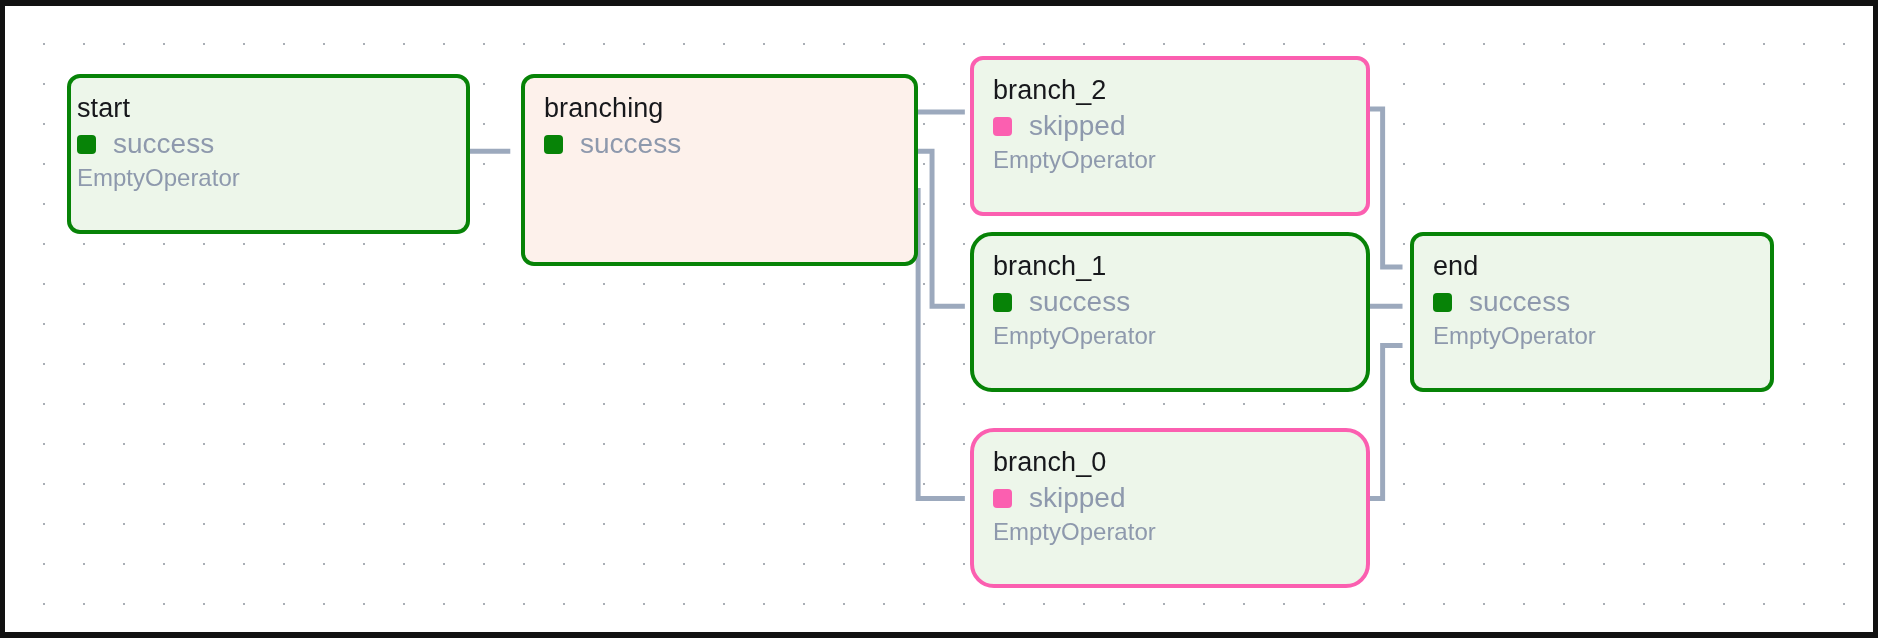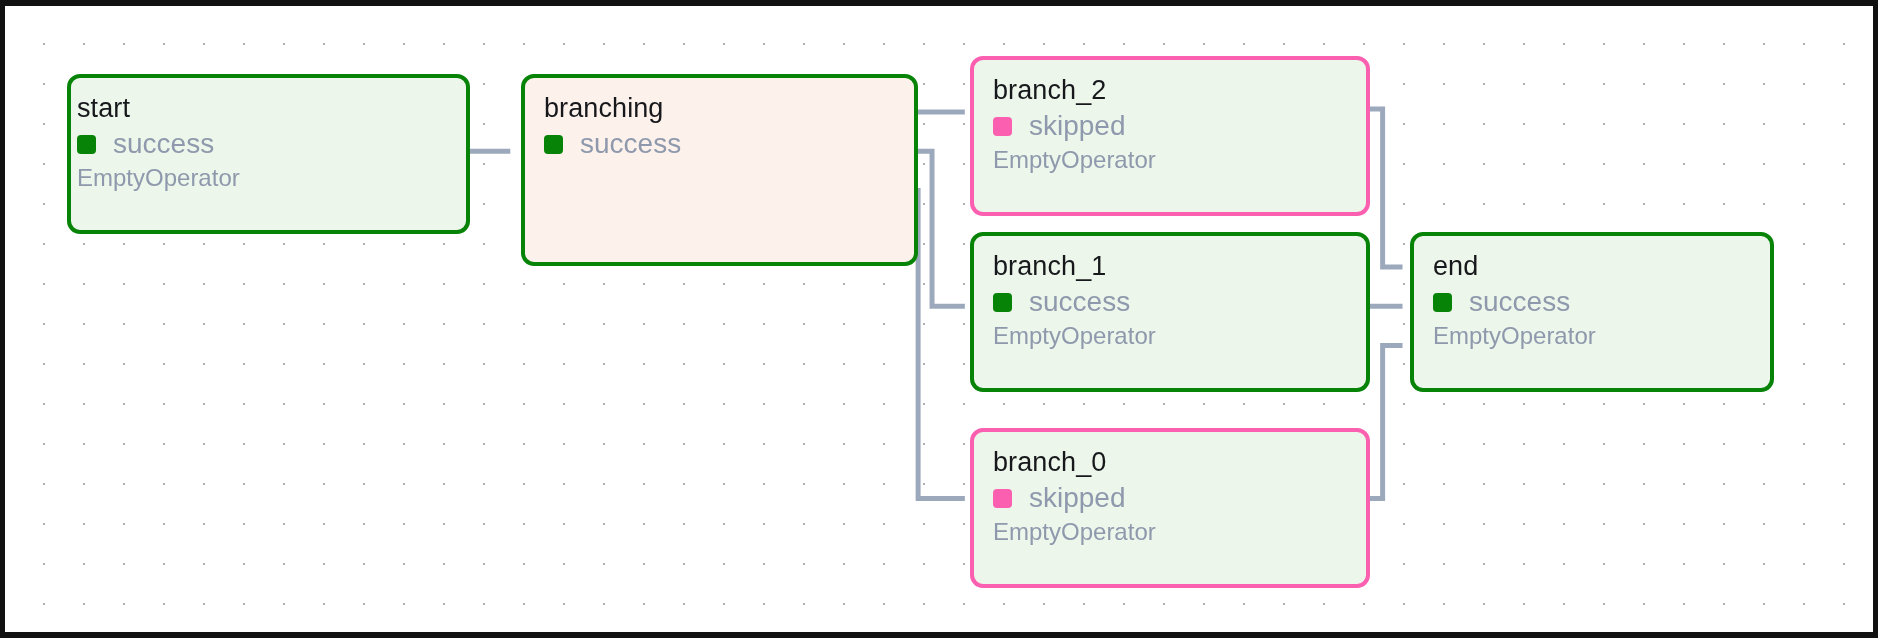--- a/index.html
+++ b/index.html
@@ -158,30 +158,30 @@
 
     <div class="node state-skipped" style="left: 965px; top: 24px; width: 400px; height: 160px; margin-top: 26px;">
       <div class="node-label">branch_2</div>
       <div class="node-status">
         <span class="status-swatch skipped"></span>
         <span class="status-text">skipped</span>
       </div>
       <div class="node-operator">EmptyOperator</div>
     </div>
 
-    <div class="node state-success" style="left: 965px; top: 226px; width: 400px; height: 160px;">
+    <div class="node state-success" style="left: 965px; top: 226px; width: 400px; height: 160px; border-radius: 22px;">
       <div class="node-label">branch_1</div>
       <div class="node-status">
         <span class="status-swatch success"></span>
         <span class="status-text">success</span>
       </div>
       <div class="node-operator">EmptyOperator</div>
     </div>
 
-    <div class="node state-skipped" style="left: 965px; top: 422px; width: 400px; height: 160px;">
+    <div class="node state-skipped" style="left: 965px; top: 422px; width: 400px; height: 160px; border-radius: 24px;">
       <div class="node-label">branch_0</div>
       <div class="node-status">
         <span class="status-swatch skipped"></span>
         <span class="status-text">skipped</span>
       </div>
       <div class="node-operator">EmptyOperator</div>
     </div>
 
     <div class="node state-success" style="left: 1405px; top: 226px; width: 364px; height: 160px;">
       <div class="node-label">end</div>

